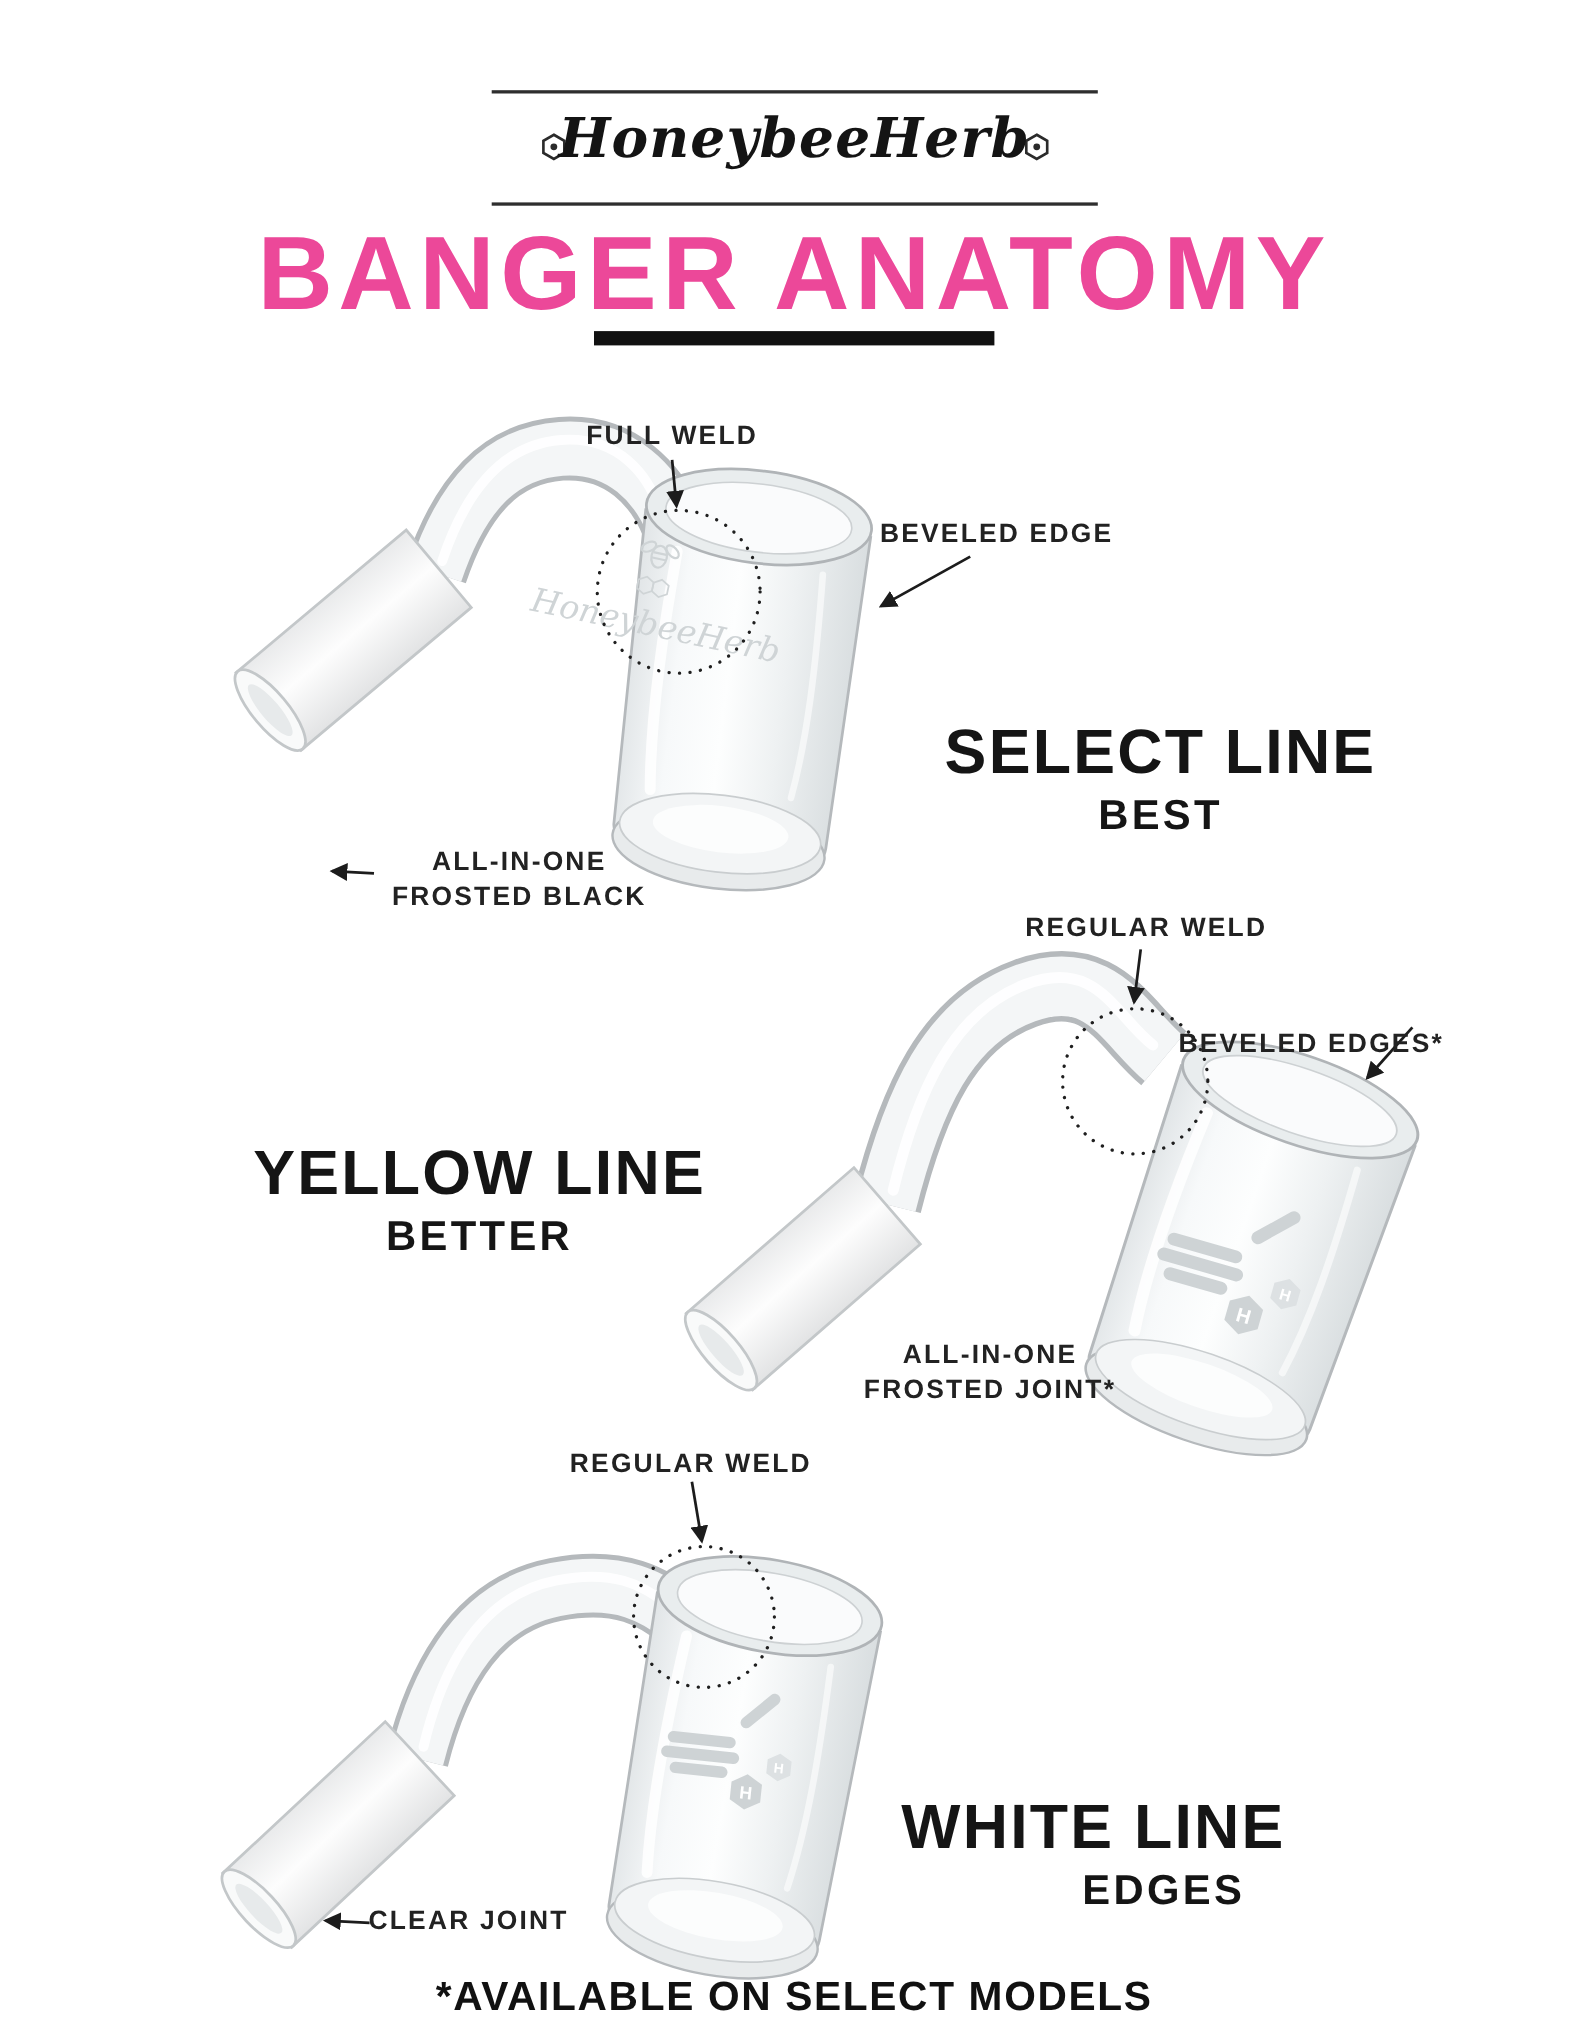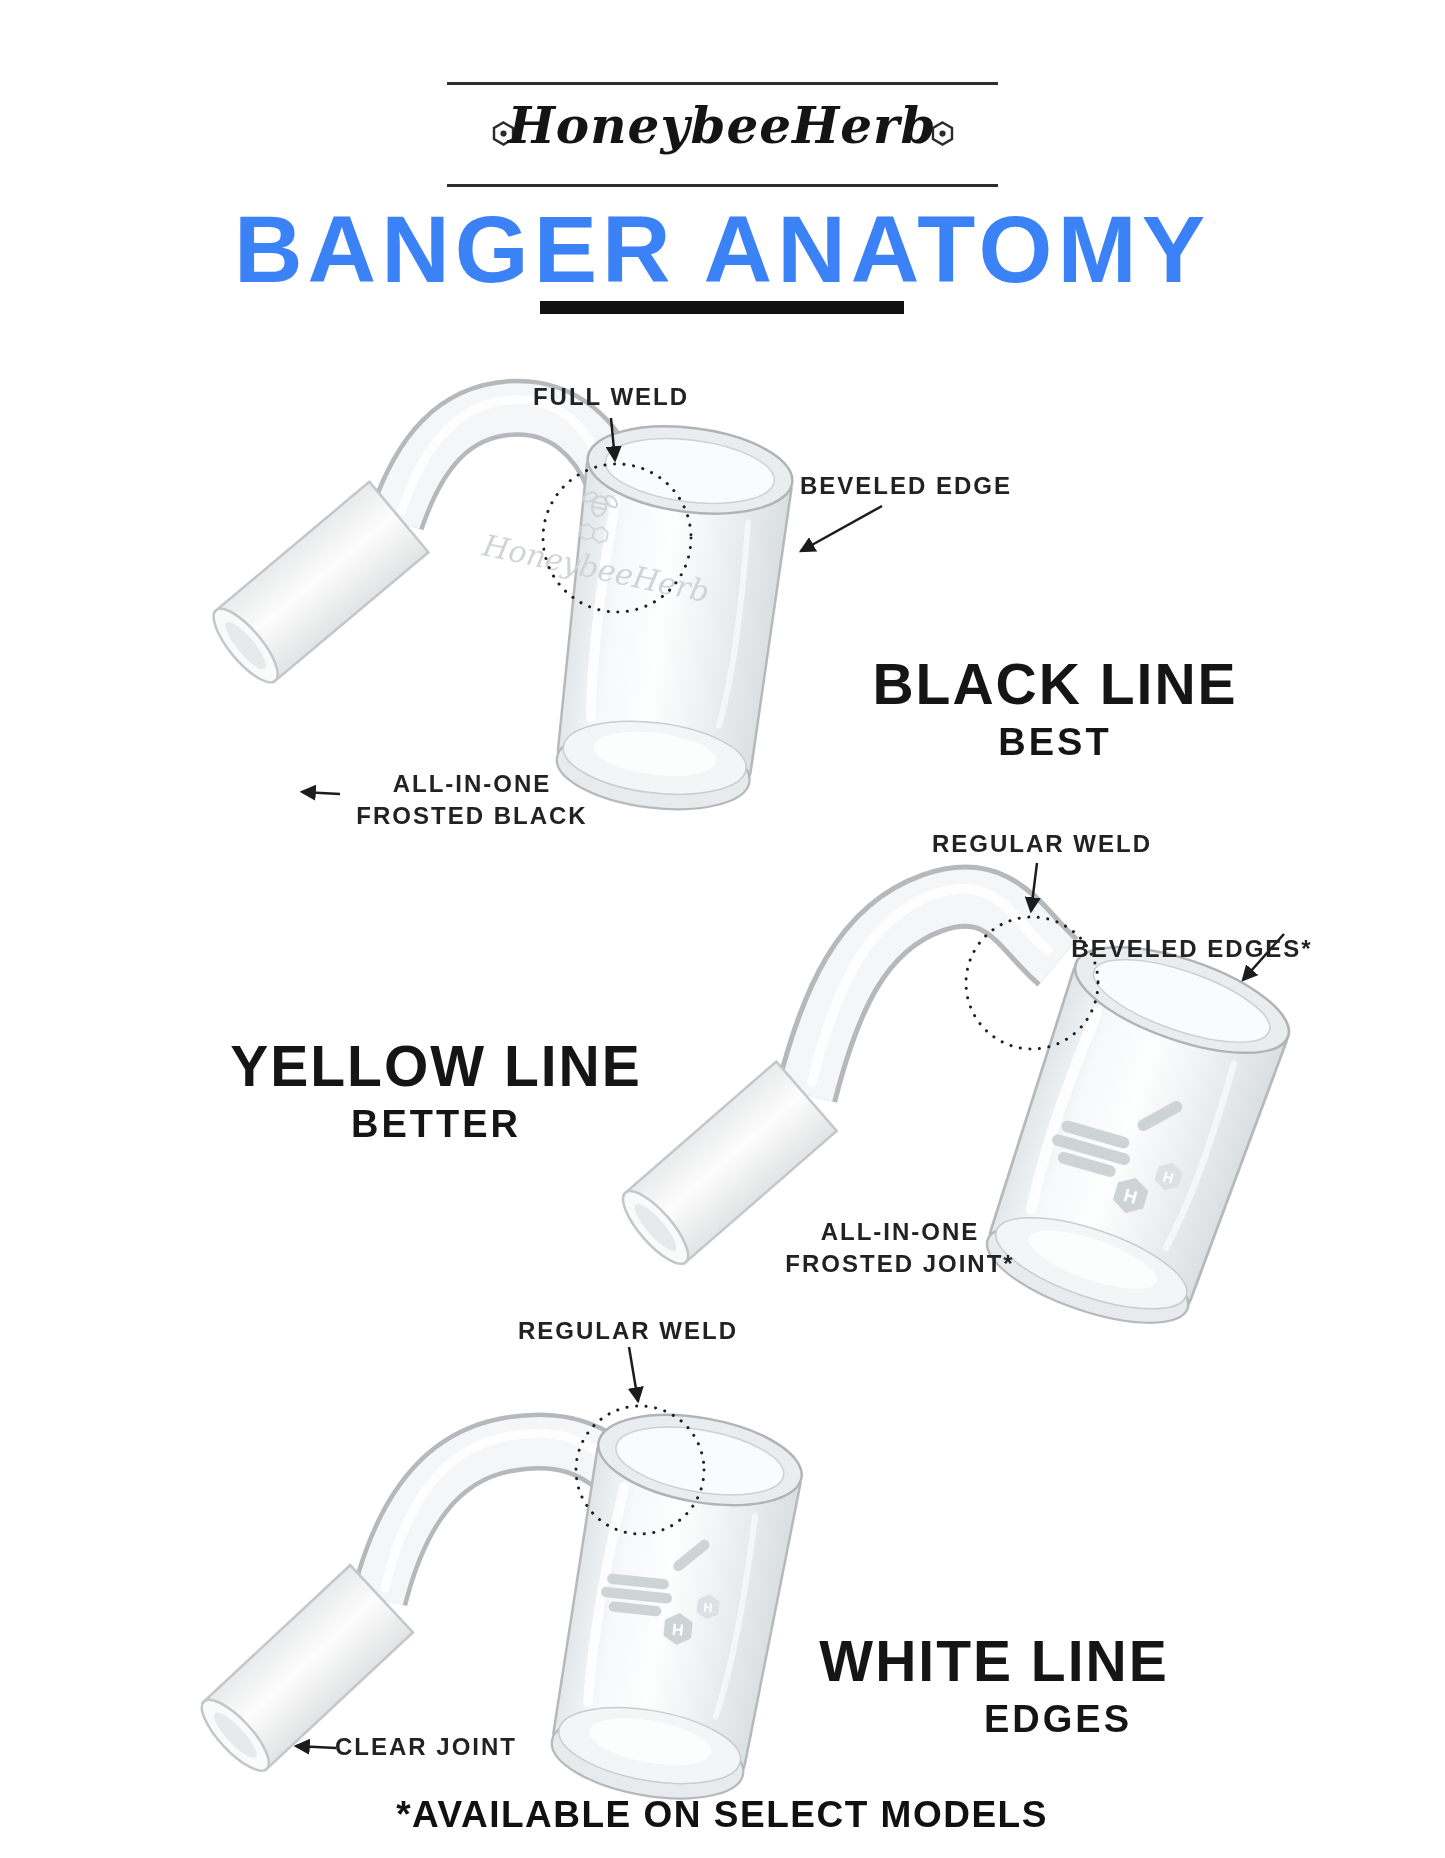--- a/index.html
+++ b/index.html
@@ -3,21 +3,21 @@
 <meta charset="utf-8">
 <style>
   html,body{margin:0;padding:0;background:#ffffff;}
   .page{position:relative;width:1445px;height:1858px;background:#ffffff;overflow:hidden;
         font-family:"Liberation Sans",sans-serif;color:#1d1d1d;}
   .rule{position:absolute;background:#2e2e2e;height:2.5px;}
   .brand-logo{position:absolute;transform:translateX(-50%);font-family:"DejaVu Serif",serif;
         font-style:italic;font-weight:700;font-size:50px;color:#141414;letter-spacing:1px;white-space:nowrap;}
   .hexicon{position:absolute;}
   .page-title{position:absolute;transform:translateX(-50%);font-size:95px;font-weight:800;
-        letter-spacing:5px;color:#3b82f6;white-space:nowrap;line-height:1;}
+        letter-spacing:5px;color:#ec4899;white-space:nowrap;line-height:1;}
   .title-underline{position:absolute;background:#111111;height:13px;}
   .art{position:absolute;left:0;top:0;width:1445px;height:1858px;}
   .callout{position:absolute;transform:translateX(-50%);font-size:24px;font-weight:700;
         letter-spacing:2px;white-space:nowrap;text-align:center;color:#222222;line-height:1;}
   .callout span{display:block;line-height:32px;}
   .pname{position:absolute;transform:translateX(-50%);font-size:57px;font-weight:800;
         letter-spacing:2px;white-space:nowrap;color:#151515;line-height:1;}
   .pgrade{position:absolute;transform:translateX(-50%);font-size:38px;font-weight:800;
         letter-spacing:3px;white-space:nowrap;color:#151515;line-height:1;}
   .footer-note{position:absolute;transform:translateX(-50%);font-size:37px;font-weight:800;
@@ -166,21 +166,21 @@
       <path class="arrow" d="M336,1748 L296,1746" marker-end="url(#ah)"></path>
     </g>
   </svg>
 
   <div class="callout" style="left:611px;top:385px;">FULL WELD</div>
   <div class="callout" style="left:906px;top:474px;">BEVELED EDGE</div>
   <div class="callout" style="left:472px;top:768px;">
     <span>ALL-IN-ONE</span>
     <span>FROSTED BLACK</span>
   </div>
-  <div class="pname" style="left:1055px;top:656px;">BLACK LINE</div>
+  <div class="pname" style="left:1055px;top:656px;">SELECT LINE</div>
   <div class="pgrade" style="left:1055px;top:723px;">BEST</div>
 
   <div class="callout" style="left:1042px;top:832px;">REGULAR WELD</div>
   <div class="callout" style="left:1192px;top:901px;margin-top:36px;">BEVELED EDGES*</div>
   <div class="callout" style="left:900px;top:1216px;">
     <span>ALL-IN-ONE</span>
     <span>FROSTED JOINT*</span>
   </div>
   <div class="pname" style="left:436px;top:1038px;">YELLOW LINE</div>
   <div class="pgrade" style="left:436px;top:1105px;">BETTER</div>

